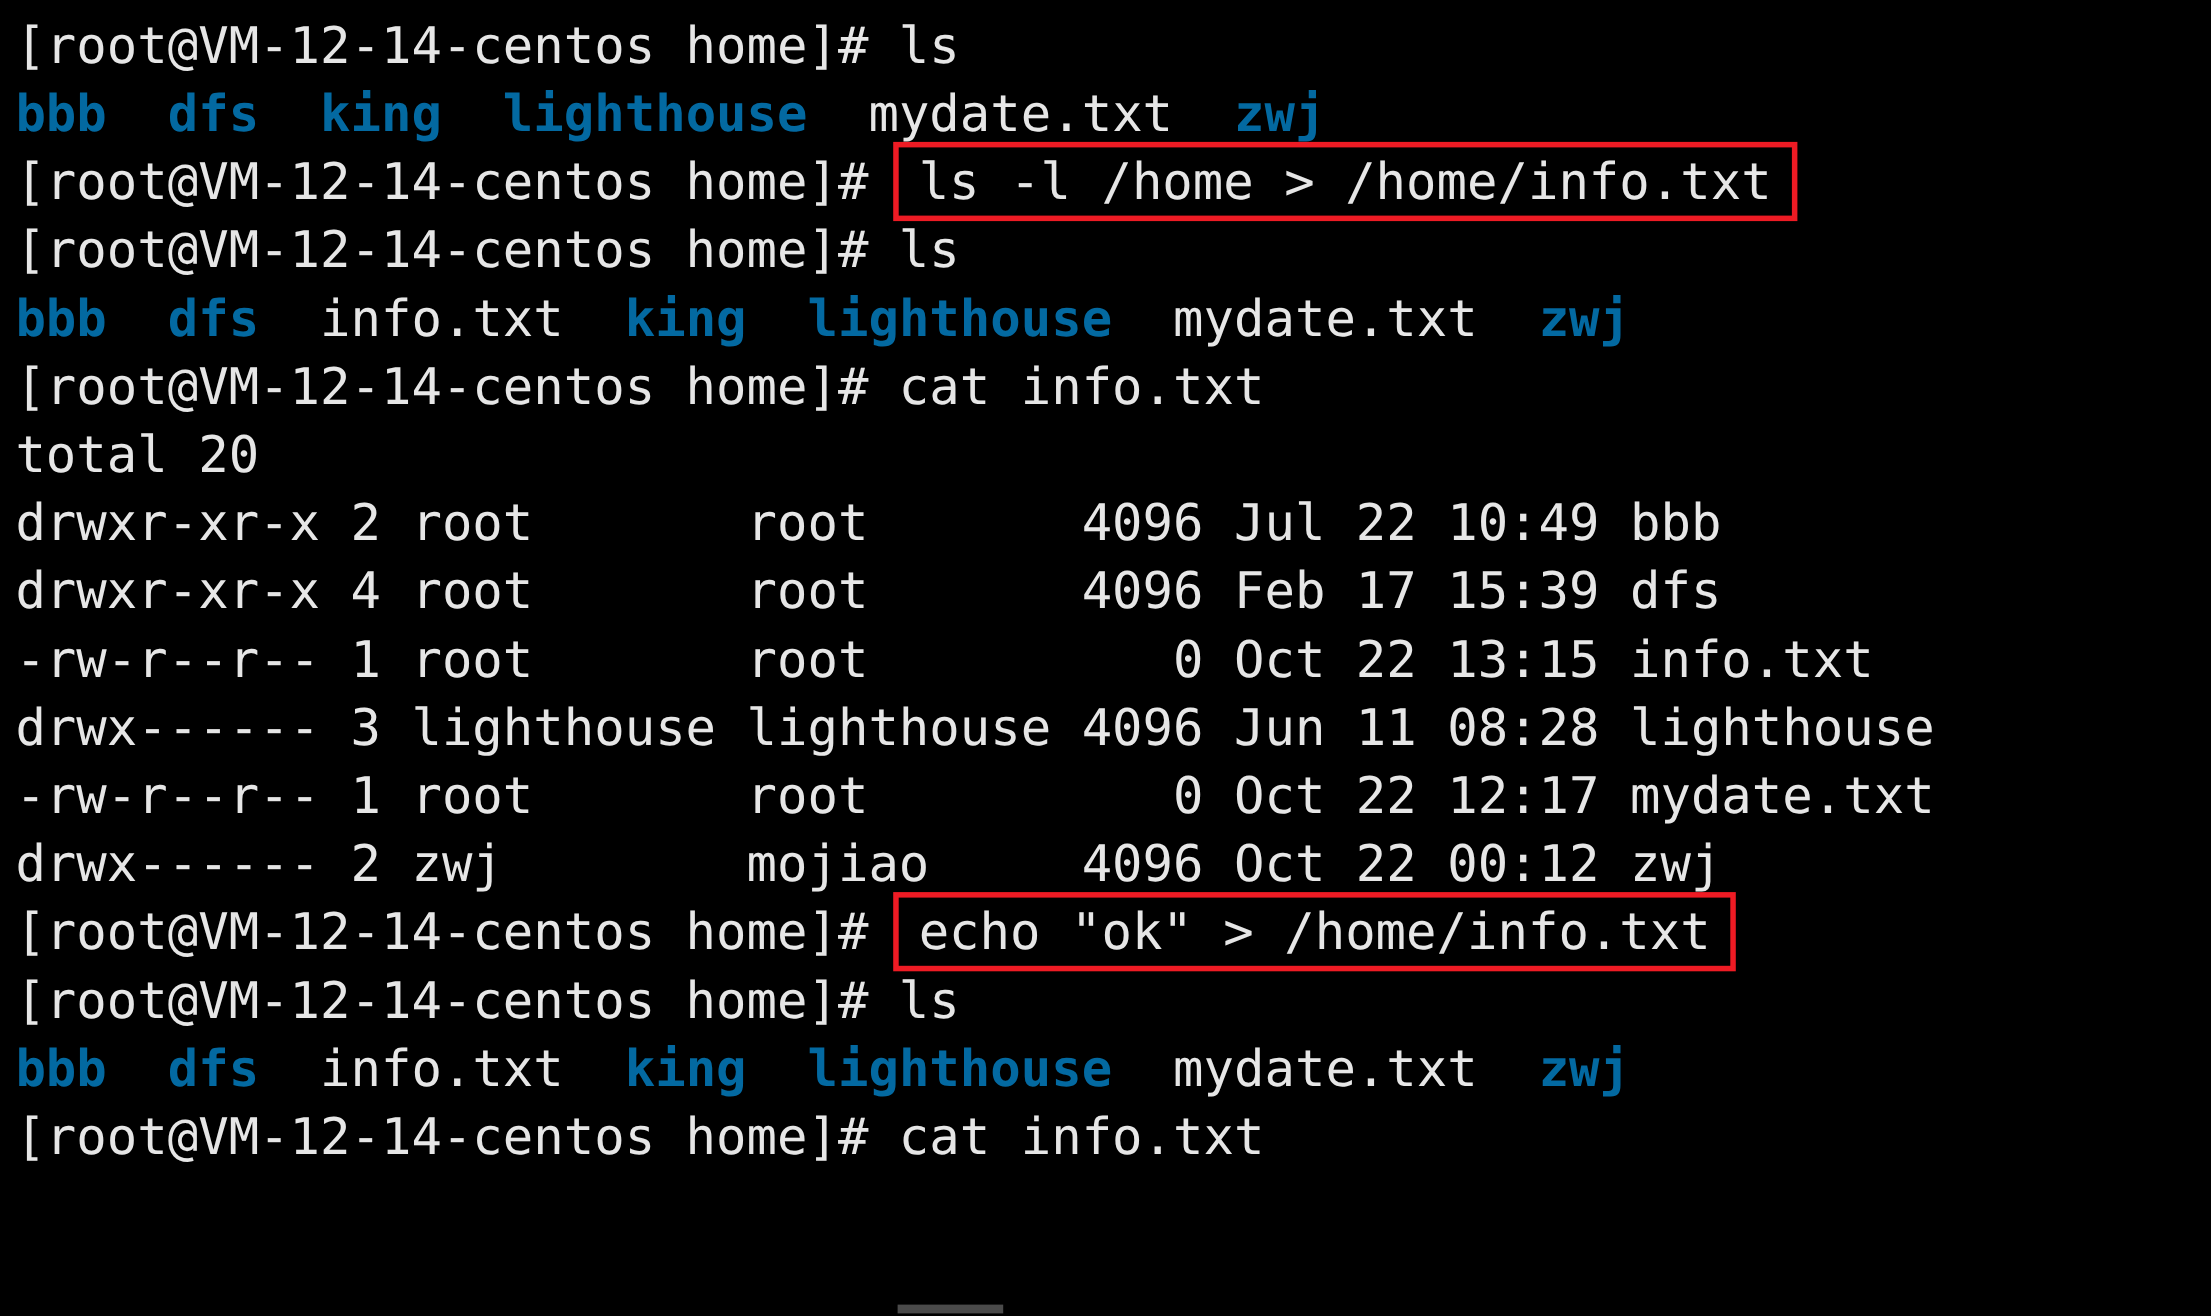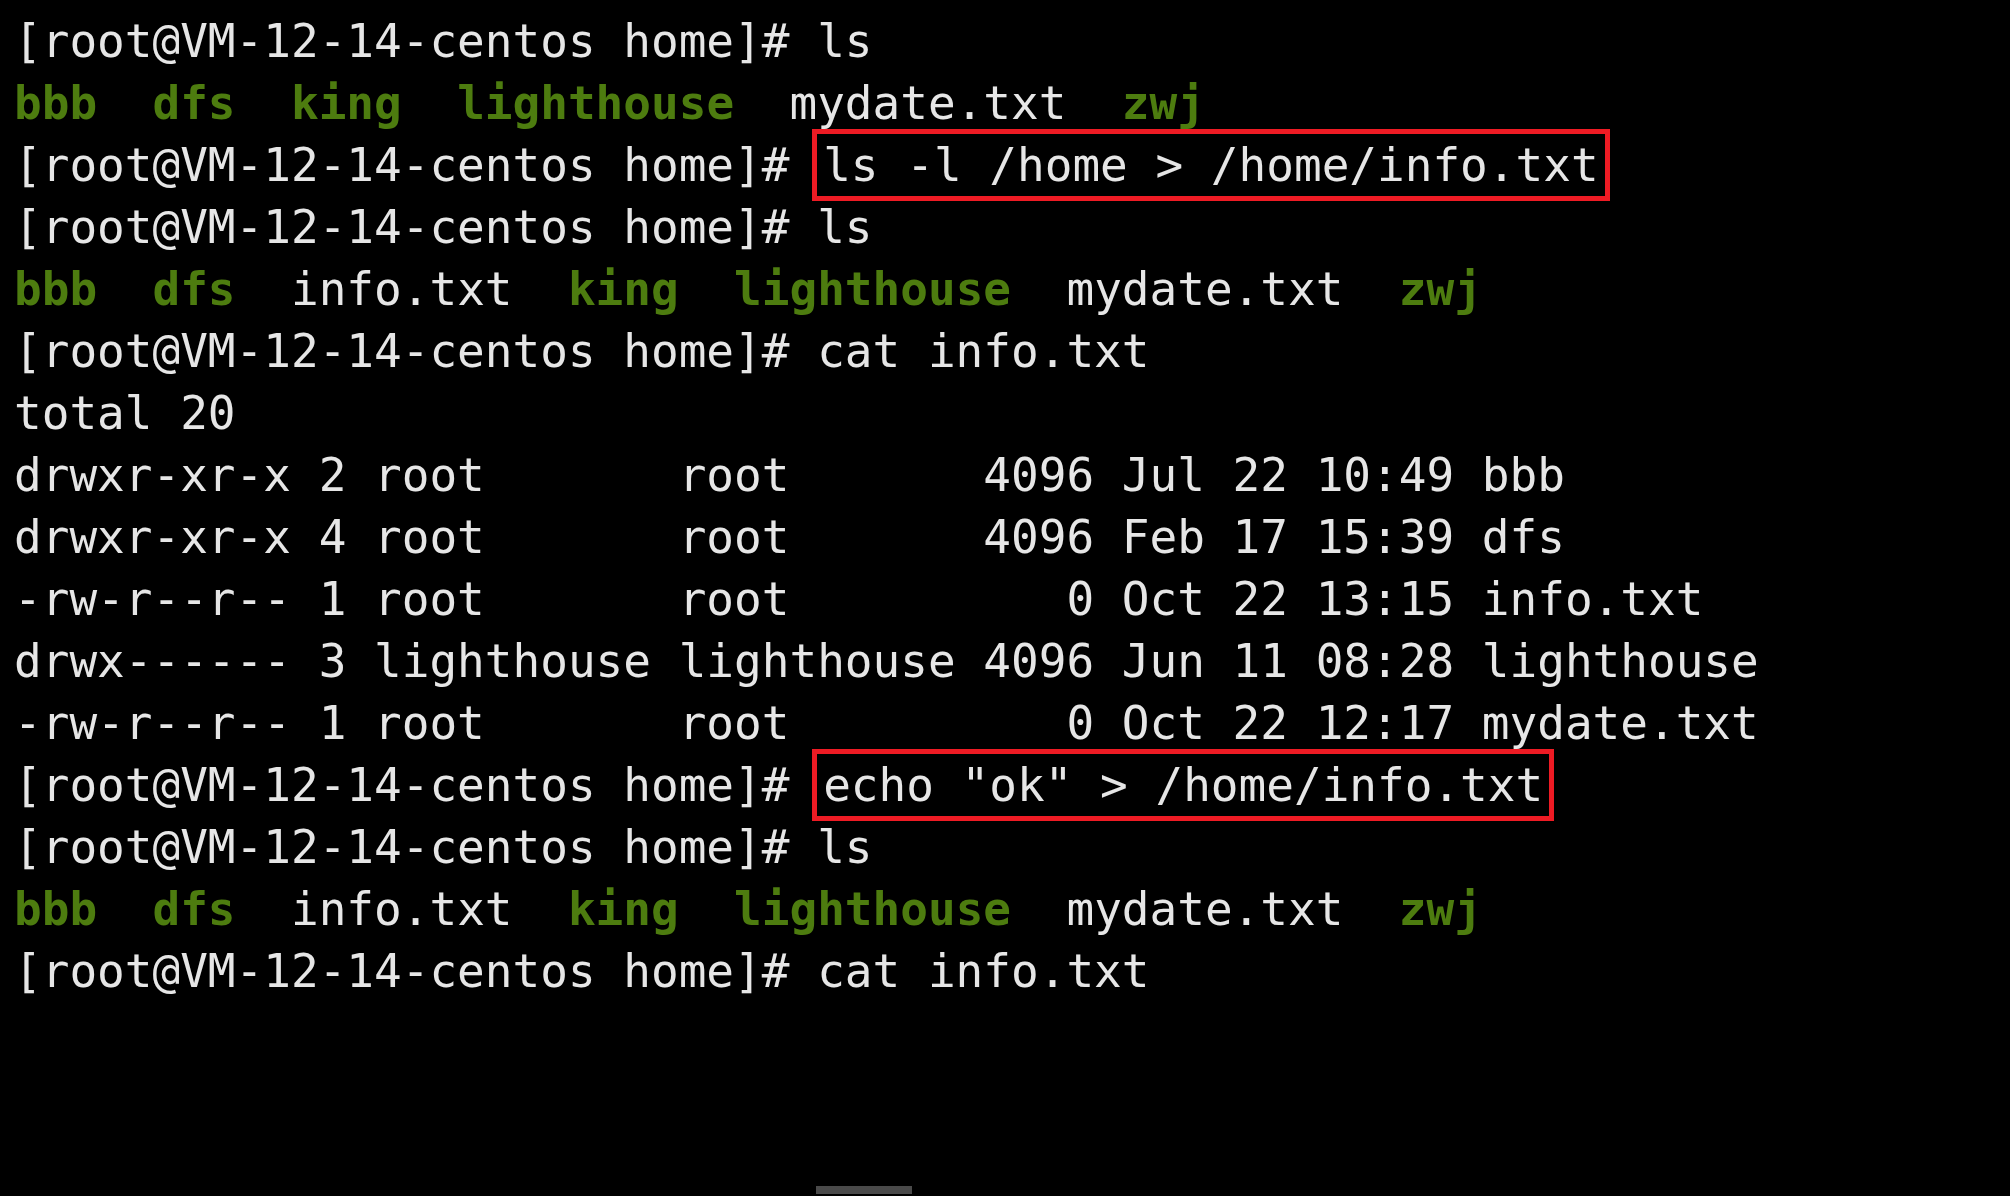--- a/index.html
+++ b/index.html
@@ -29,32 +29,32 @@
     white-space: pre;
     font-size: 46px;
     letter-spacing: 0px;
     color: #e6e6e6;
     position: relative;
   }
 
   .seg { white-space: pre; }
 
   .dir {
-    color: #4d7c0f;
+    color: #0369a1;
     font-weight: bold;
   }
 
   .plain { color: #e6e6e6; }
 
   
   .boxed {
     position: relative;
     display: inline-block;
     white-space: pre;
-    padding: 0 6px;
+    padding: 0 18px;
     outline: 5px solid #ee1b24;
     outline-offset: 0px;
     box-sizing: border-box;
   }
 
   .caret-row {
     position: absolute;
     left: 0;
     bottom: 0;
     width: 2010px;
@@ -79,20 +79,21 @@
       <div class="line"><span class="seg plain">[root@VM-12-14-centos home]# </span><span class="seg plain boxed">ls -l /home &gt; /home/info.txt</span></div>
       <div class="line"><span class="seg plain">[root@VM-12-14-centos home]# </span><span class="seg plain">ls</span></div>
       <div class="line"><span class="seg dir">bbb</span><span class="seg plain">  </span><span class="seg dir">dfs</span><span class="seg plain">  </span><span class="seg plain">info.txt</span><span class="seg plain">  </span><span class="seg dir">king</span><span class="seg plain">  </span><span class="seg dir">lighthouse</span><span class="seg plain">  </span><span class="seg plain">mydate.txt</span><span class="seg plain">  </span><span class="seg dir">zwj</span></div>
       <div class="line"><span class="seg plain">[root@VM-12-14-centos home]# </span><span class="seg plain">cat info.txt</span></div>
       <div class="line"><span class="seg plain">total 20</span></div>
       <div class="line"><span class="seg plain">drwxr-xr-x 2 root       root       4096 Jul 22 10:49 bbb</span></div>
       <div class="line"><span class="seg plain">drwxr-xr-x 4 root       root       4096 Feb 17 15:39 dfs</span></div>
       <div class="line"><span class="seg plain">-rw-r--r-- 1 root       root          0 Oct 22 13:15 info.txt</span></div>
       <div class="line"><span class="seg plain">drwx------ 3 lighthouse lighthouse 4096 Jun 11 08:28 lighthouse</span></div>
       <div class="line"><span class="seg plain">-rw-r--r-- 1 root       root          0 Oct 22 12:17 mydate.txt</span></div>
+      <div class="line"><span class="seg plain">drwx------ 2 zwj        mojiao     4096 Oct 22 00:12 zwj</span></div>
       <div class="line"><span class="seg plain">[root@VM-12-14-centos home]# </span><span class="seg plain boxed">echo "ok" &gt; /home/info.txt</span></div>
       <div class="line"><span class="seg plain">[root@VM-12-14-centos home]# </span><span class="seg plain">ls</span></div>
       <div class="line"><span class="seg dir">bbb</span><span class="seg plain">  </span><span class="seg dir">dfs</span><span class="seg plain">  </span><span class="seg plain">info.txt</span><span class="seg plain">  </span><span class="seg dir">king</span><span class="seg plain">  </span><span class="seg dir">lighthouse</span><span class="seg plain">  </span><span class="seg plain">mydate.txt</span><span class="seg plain">  </span><span class="seg dir">zwj</span></div>
       <div class="line"><span class="seg plain">[root@VM-12-14-centos home]# </span><span class="seg plain">cat info.txt</span></div>
     </div>
   <div class="caret-row">
     <div class="caret"></div>
   </div>
 </div>
 

